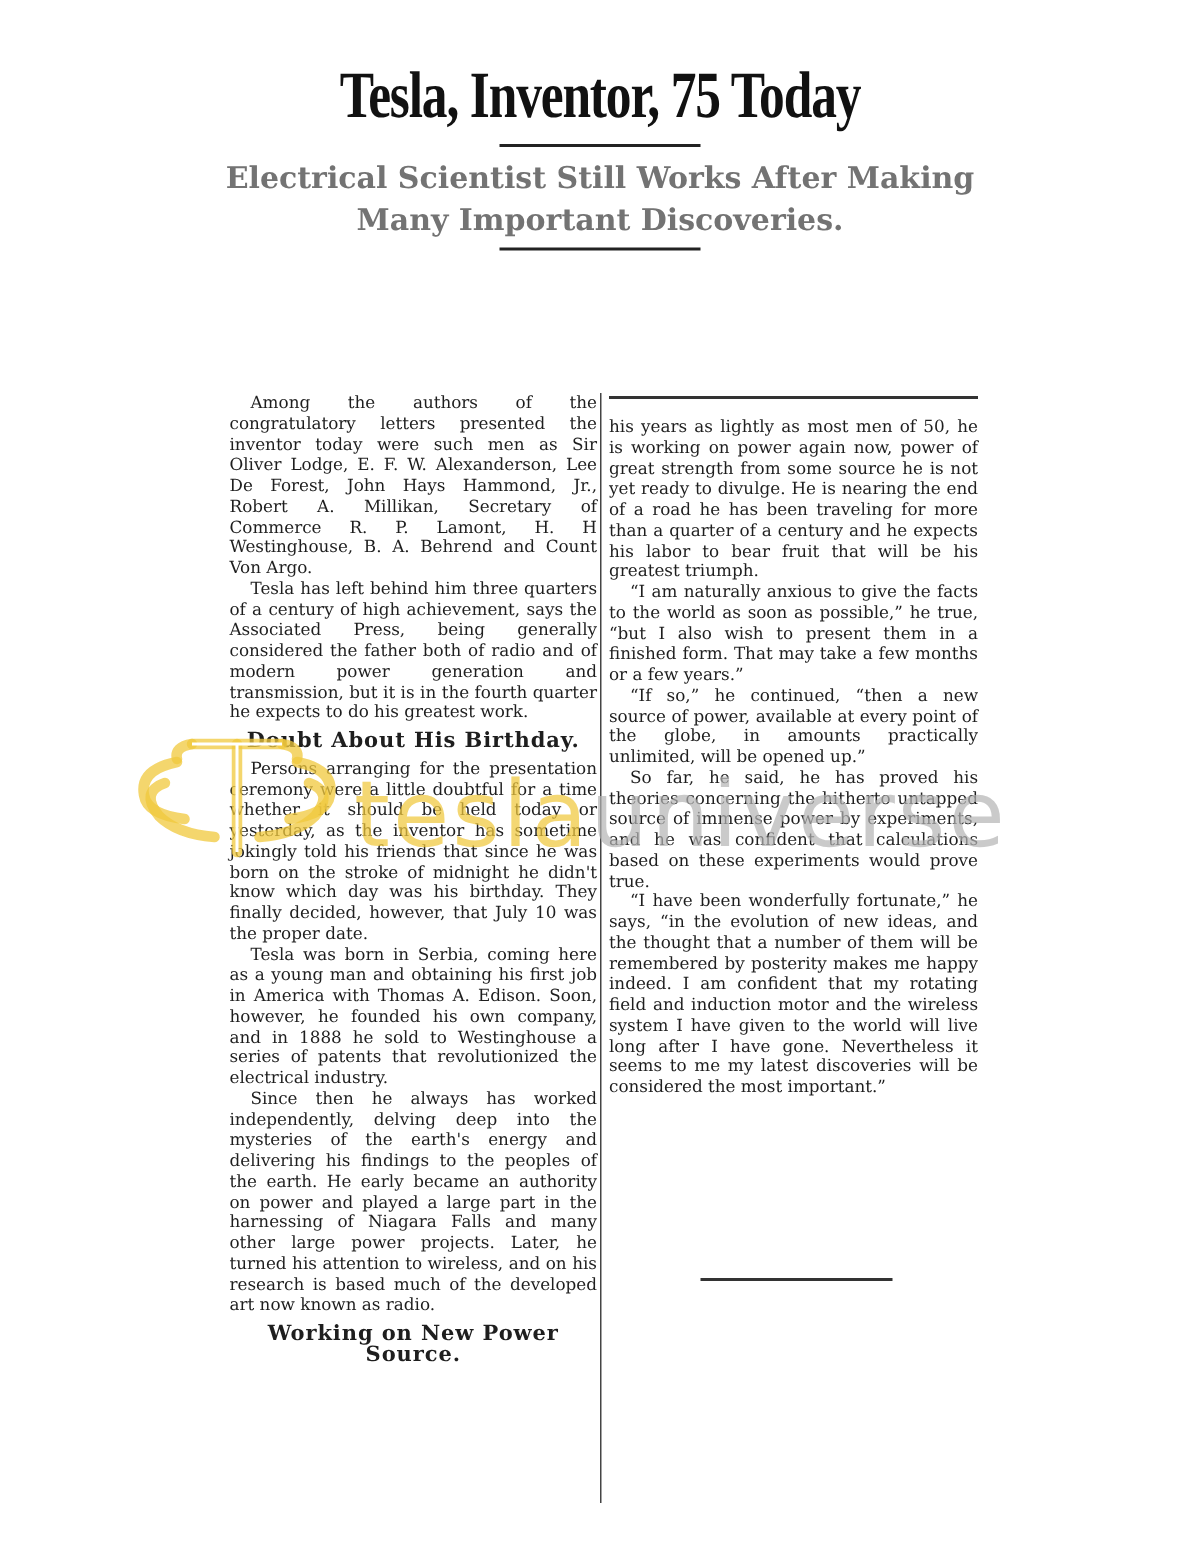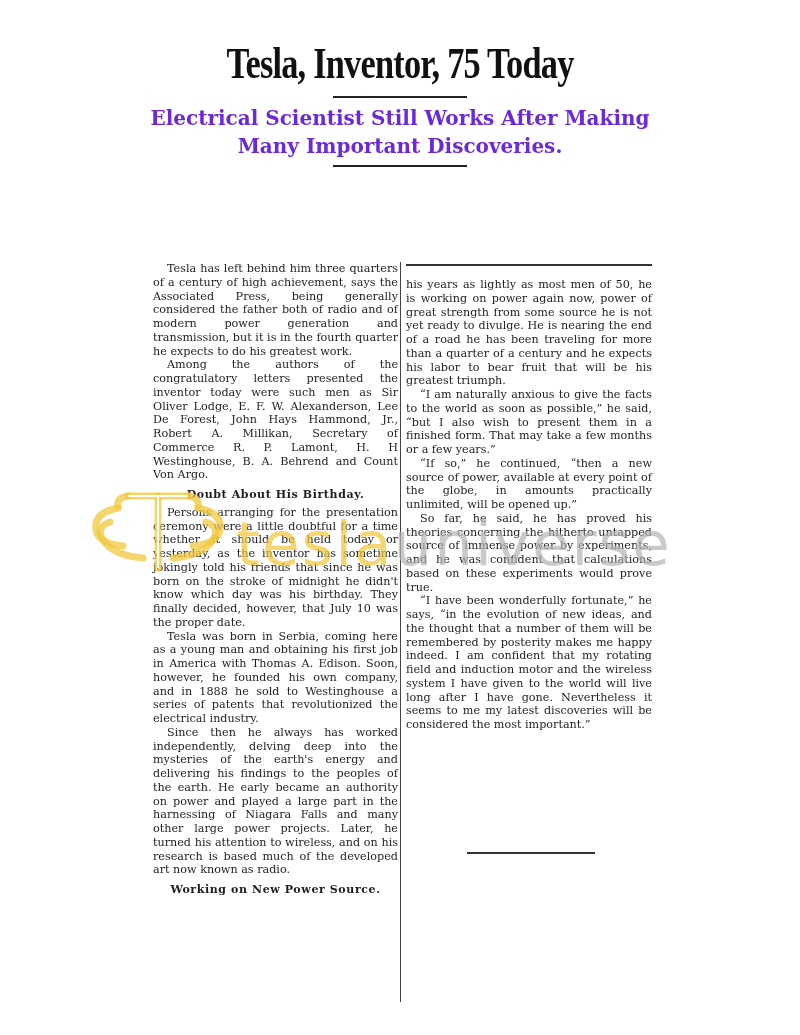--- a/index.html
+++ b/index.html
@@ -7,39 +7,39 @@
   .clip { position: absolute; left: 0; top: 0; width: 704px; height: 1035px; }
   .headline {
     position: absolute; left: 150px; top: 38px; width: 500px; text-align: center;
     font-family: "Liberation Serif", serif; font-weight: bold; font-size: 44px;
     letter-spacing: -1px; transform: scaleX(0.78); transform-origin: center top;
     color: #111;
   }
   .rule { position: absolute; height: 2px; background: #222; }
   .subhead {
     position: absolute; left: 130px; top: 104px; width: 540px; text-align: center;
-    font-family: "DejaVu Serif", serif; font-weight: bold; font-size: 20px; line-height: 28px; color: #6d28d9;
+    font-family: "DejaVu Serif", serif; font-weight: bold; font-size: 20px; line-height: 28px; color: #737373;
   }
   .lead {
     position: absolute; left: 152px; top: 172px; width: 500px;
     font-family: "DejaVu Serif", serif; font-size: 15.3px; line-height: 24.2px;
     text-align: justify; text-align-last: left; color: #1a1a1a;
   }
   .lead p { margin: 0; text-indent: 20px; }
   .col {
     position: absolute; top: 262px; width: 245px;
     font-family: "DejaVu Serif", serif; font-size: 11.2px; line-height: 13.75px;
     text-align: justify; color: #1e1e1e;
   }
   .col p { margin: 0; text-indent: 14px; }
   .col-left { left: 153px; }
   .col-right { left: 406px; width: 246px; top: 278px; }
   .col-divider { position: absolute; left: 400px; top: 262px; width: 1px; height: 740px; background: #444; }
   .sub-heading {
-    text-align: center; font-weight: bold; font-size: 11px; letter-spacing: 0.6px;
+    text-align: center; font-weight: bold; font-size: 14px; letter-spacing: 0.6px;
     margin: 6px 0 4px 0 !important; text-indent: 0 !important;
   }
   .end-rule { position: absolute; left: 467px; top: 852px; width: 128px; height: 2px; background: #333; }
   .top-rule-right { position: absolute; left: 406px; top: 264px; width: 246px; height: 2px; background: #333; }
   
   .watermark { position: absolute; left: 88px; top: 488px; width: 630px; height: 85px; pointer-events: none; }
   .wm-text {
     position: absolute; left: 148px; top: 16px;
     font-family: "DejaVu Sans", sans-serif; font-size: 61px; line-height: 80px; letter-spacing: 2px;
     font-weight: normal;
@@ -56,32 +56,32 @@
   <div class="rule" style="left:333px; top:96px; width:134px;"></div>
 
   <div class="subhead">Electrical Scientist Still Works After Making Many Important Discoveries.</div>
   <div class="rule" style="left:333px; top:165px; width:134px;"></div>
 
 
   <div class="top-rule-right"></div>
   <div class="col-divider"></div>
 
   <div class="col col-left">
+    <p>Among the authors of the congratulatory letters presented the inventor today were such men as Sir Oliver Lodge, E. F. W. Alexanderson, Lee De Forest, John Hays Hammond, Jr., Robert A. Millikan, Secretary of Commerce R. P. Lamont, H. H Westinghouse, B. A. Behrend and Count Von Argo.</p>
     <p>Tesla has left behind him three quarters of a century of high achievement, says the Associated Press, being generally considered the father both of radio and of modern power generation and transmission, but it is in the fourth quarter he expects to do his greatest work.</p>
-    <p>Among the authors of the congratulatory letters presented the inventor today were such men as Sir Oliver Lodge, E. F. W. Alexanderson, Lee De Forest, John Hays Hammond, Jr., Robert A. Millikan, Secretary of Commerce R. P. Lamont, H. H Westinghouse, B. A. Behrend and Count Von Argo.</p>
     <p class="sub-heading">Doubt About His Birthday.</p>
     <p>Persons arranging for the presentation ceremony were a little doubtful for a time whether it should be held today or yesterday, as the inventor has sometime jokingly told his friends that since he was born on the stroke of midnight he didn't know which day was his birthday. They finally decided, however, that July 10 was the proper date.</p>
     <p>Tesla was born in Serbia, coming here as a young man and obtaining his first job in America with Thomas A. Edison. Soon, however, he founded his own company, and in 1888 he sold to Westinghouse a series of patents that revolutionized the electrical industry.</p>
     <p>Since then he always has worked independently, delving deep into the mysteries of the earth's energy and delivering his findings to the peoples of the earth. He early became an authority on power and played a large part in the harnessing of Niagara Falls and many other large power projects. Later, he turned his attention to wireless, and on his research is based much of the developed art now known as radio.</p>
     <p class="sub-heading">Working on New Power Source.</p>
   </div>
 
   <div class="col col-right">
     <p style="text-indent:0">his years as lightly as most men of 50, he is working on power again now, power of great strength from some source he is not yet ready to divulge. He is nearing the end of a road he has been traveling for more than a quarter of a century and he expects his labor to bear fruit that will be his greatest triumph.</p>
-    <p>“I am naturally anxious to give the facts to the world as soon as possible,” he said, “but I also wish to present them in a finished form. That may take a few months or a few years.”</p>
+    <p>“I am naturally anxious to give the facts to the world as soon as possible,” he true, “but I also wish to present them in a finished form. That may take a few months or a few years.”</p>
     <p>“If so,” he continued, “then a new source of power, available at every point of the globe, in amounts practically unlimited, will be opened up.”</p>
     <p>So far, he said, he has proved his theories concerning the hitherto untapped source of immense power by experiments, and he was confident that calculations based on these experiments would prove true.</p>
     <p>“I have been wonderfully fortunate,” he says, “in the evolution of new ideas, and the thought that a number of them will be remembered by posterity makes me happy indeed. I am confident that my rotating field and induction motor and the wireless system I have given to the world will live long after I have gone. Nevertheless it seems to me my latest discoveries will be considered the most important.”</p>
   </div>
   <div class="end-rule"></div>
 
   <div class="watermark">
     <svg width="140" height="85" viewBox="0 0 140 85" style="position:absolute;left:0;top:0;">
       <g fill="none" stroke="rgba(240,200,60,0.75)" stroke-width="7" stroke-linecap="round">
         <path d="M40 8 H100"></path>

